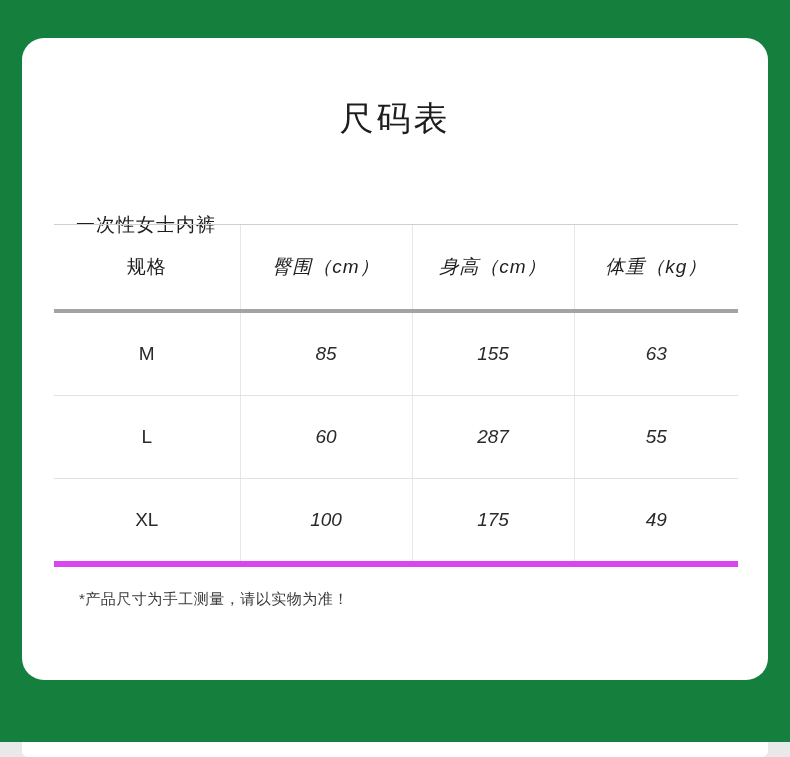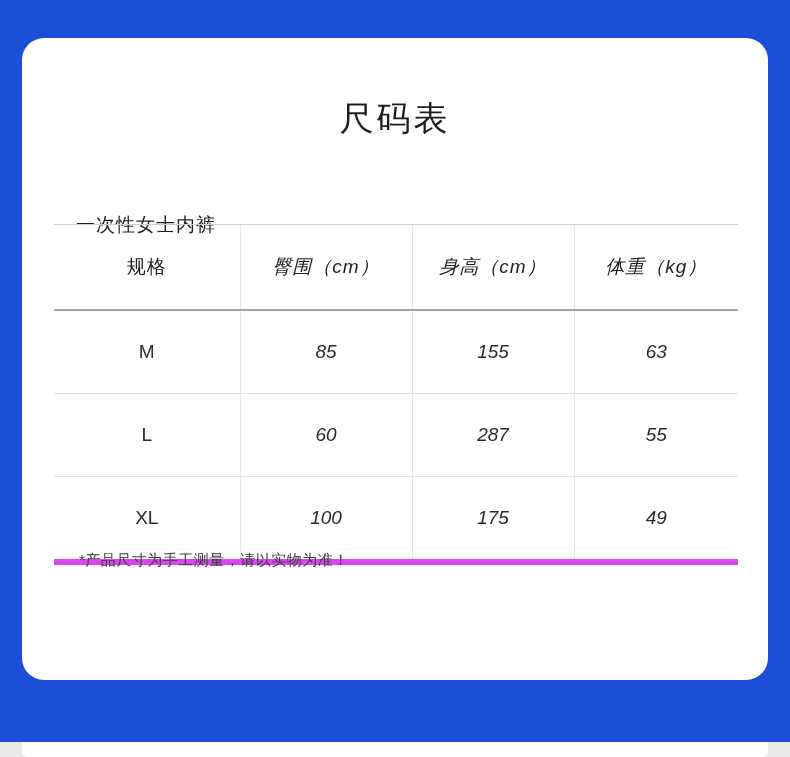--- a/index.html
+++ b/index.html
@@ -10,21 +10,21 @@
     width: 790px;
     height: 757px;
     background: #f2f2f2;
     font-family: "Liberation Sans", "DejaVu Sans", sans-serif;
     overflow: hidden;
   }
   .page {
     position: relative;
     width: 790px;
     height: 757px;
-    background: #1d4ed8;
+    background: #15803d;
   }
   .card {
     position: absolute;
     left: 22px;
     top: 38px;
     width: 746px;
     height: 642px;
     background: #ffffff;
     border-radius: 22px;
   }
@@ -58,21 +58,21 @@
     table-layout: fixed;
   }
   table.size-table td, table.size-table th {
     text-align: center;
     font-weight: normal;
     color: #1d1d1d;
     border-bottom: 1px solid #e2e2e2;
   }
   table.size-table thead th {
     border-top: 1px solid #cfcfcf;
-    border-bottom: 2px solid #a3a3a3;
+    border-bottom: 4px solid #a3a3a3;
     height: 82px;
     font-size: 19px;
     letter-spacing: 1px;
   }
   table.size-table tbody td {
     height: 80px;
     font-size: 19px;
     color: #2a2a2a;
   }
   table.size-table tbody tr:last-child td {
@@ -82,21 +82,21 @@
   col.c2 { width: 172px; }
   col.c3 { width: 162px; }
   col.c4 { width: 164px; }
   .divider-v {
     border-left: 1px solid #e7e7e7;
     font-style: italic;
   }
   .note {
     position: absolute;
     left: 57px;
-    top: 513px;
+    top: 552px;
     font-size: 15px;
     color: #3a3a3a;
     letter-spacing: 0.5px;
   }
   .bottom-strip {
     position: absolute;
     left: 0;
     top: 742px;
     width: 790px;
     height: 15px;

